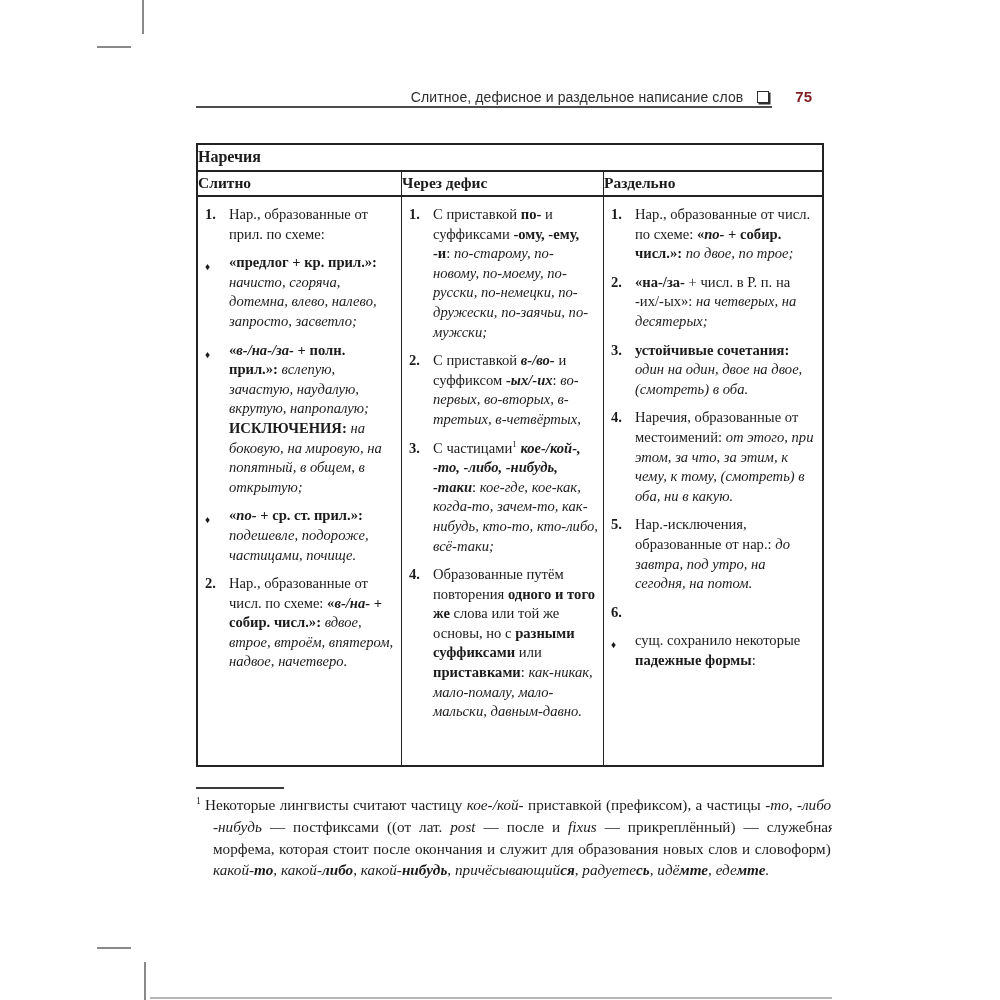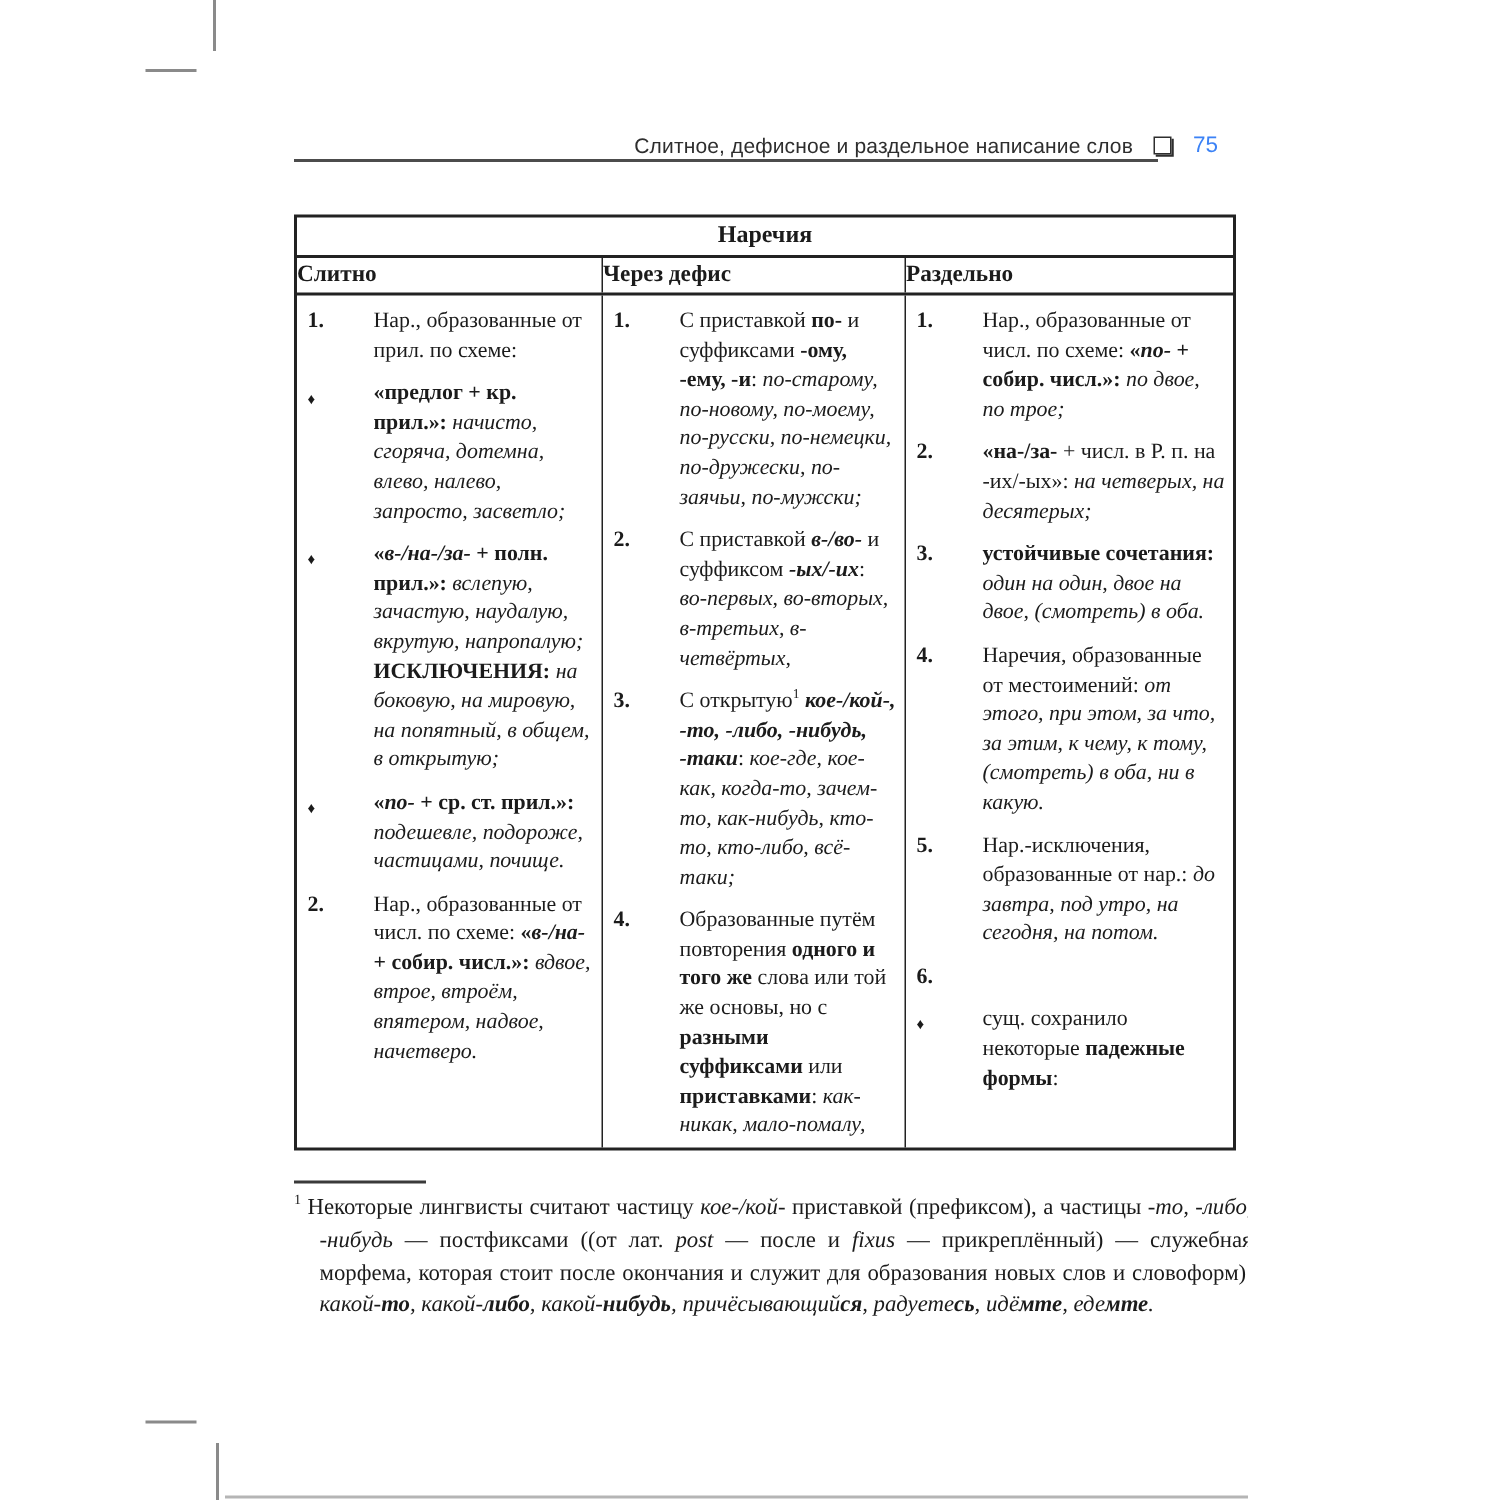--- a/index.html
+++ b/index.html
@@ -8,40 +8,40 @@
   .mark{position:absolute;background:#8a8a8a;}
   .edge{position:absolute;background:#b5b5b5;}
 
   
   .running-head{position:absolute;top:88px;left:196px;width:616px;display:flex;
         justify-content:flex-end;align-items:center;gap:0;
         font-family:"Liberation Sans", sans-serif;font-size:14px;color:#2e2e2e;}
   .rh-title{letter-spacing:.1px;}
   .rh-square{width:10px;height:10px;border:1.6px solid #2e2e2e;box-shadow:1.5px 1.5px 0 #2e2e2e;
         margin:0 12px 0 14px;background:#fff;}
-  .rh-num{font-weight:normal;font-size:15px;margin-left:2px;color:#3b82f6;}
+  .rh-num{font-weight:bold;font-size:15px;margin-left:14px;color:#7f1d1d;}
   .head-rule{position:absolute;top:106px;left:196px;width:576px;height:1.5px;background:#4c4c4c;}
 
   
   .tbl{position:absolute;left:196px;top:143px;width:624px;border:2px solid #222;background:#fff;}
-  .tbl-title{text-align:center;font-weight:bold;font-size:16px;padding:3px 0 4px;
+  .tbl-title{font-weight:bold;font-size:16px;padding:3px 0 4px;
         border-bottom:2px solid #222;}
   .hdr-row{display:grid;grid-template-columns:204px 202px 1fr;border-bottom:2px solid #222;}
   .hdr-cell{font-weight:bold;font-size:15.5px;padding:2px 0 3px;
         border-right:1.5px solid #222;}
   .hdr-cell:last-child{border-right:none;}
   .body-row{display:grid;grid-template-columns:204px 202px 1fr;}
   .cell{border-right:1.5px solid #222;padding:8px 5px 8px 7px;height:552px;overflow:hidden;
         font-size:14.6px;line-height:19.6px;}
   .cell:last-child{border-right:none;}
   .item{display:flex;margin-bottom:9px;}
   .item:last-child{margin-bottom:0;}
   .marker{flex:0 0 24px;font-weight:bold;}
   .marker.dia{font-size:10px;padding-top:4px;font-weight:normal;}
-  .content{flex:1;margin-left:20px;}
+  .content{flex:1;}
   .b{font-weight:bold;}
   .i{font-style:italic;}
   sup{font-size:.62em;line-height:0;}
 
   
   .fn-rule{position:absolute;top:787px;left:196px;width:88px;height:2px;background:#3a3a3a;}
   .footnote{position:absolute;top:794px;left:196px;width:622px;font-size:15.2px;
         line-height:21.8px;text-align:justify;padding-left:17px;text-indent:-17px;}
 </style>
 </head>
@@ -100,21 +100,21 @@
           <div class="item">
             <span class="marker">1.</span>
             <span class="content"><span>С приставкой </span><span class="b">по-</span><span> и суффиксами </span><span class="b">-ому, -ему, -и</span><span>: </span><span class="i">по-старому, по-новому, по-моему, по-русски, по-немецки, по-дружески, по-заячьи, по-мужски;</span></span>
           </div>
           <div class="item">
             <span class="marker">2.</span>
             <span class="content"><span>С приставкой </span><span class="b i">в-/во-</span><span> и суффиксом </span><span class="b i">-ых/-их</span><span>: </span><span class="i">во-первых, во-вторых, в-третьих, в-четвёртых,</span></span>
           </div>
           <div class="item">
             <span class="marker">3.</span>
-            <span class="content"><span>С открытую</span><sup>1</sup><span> </span><span class="b i">кое-/кой-, -то, -либо, -нибудь, -таки</span><span>: </span><span class="i">кое-где, кое-как, когда-то, зачем-то, как-нибудь, кто-то, кто-либо, всё-таки;</span></span>
+            <span class="content"><span>С частицами</span><sup>1</sup><span> </span><span class="b i">кое-/кой-, -то, -либо, -нибудь, -таки</span><span>: </span><span class="i">кое-где, кое-как, когда-то, зачем-то, как-нибудь, кто-то, кто-либо, всё-таки;</span></span>
           </div>
           <div class="item">
             <span class="marker">4.</span>
             <span class="content"><span>Образованные путём повторения </span><span class="b">одного и того же</span><span> слова или той же основы, но с </span><span class="b">разными суффиксами</span><span> или </span><span class="b">приставками</span><span>: </span><span class="i">как-никак, мало-помалу, мало-мальски, давным-давно.</span></span>
           </div>
         </div>
       <div class="cell">
           <div class="item">
             <span class="marker">1.</span>
             <span class="content"><span>Нар., образованные от числ. по схеме: </span><span class="b">«</span><span class="b i">по-</span><span class="b"> + собир. числ.»: </span><span class="i">по двое, по трое;</span></span>

